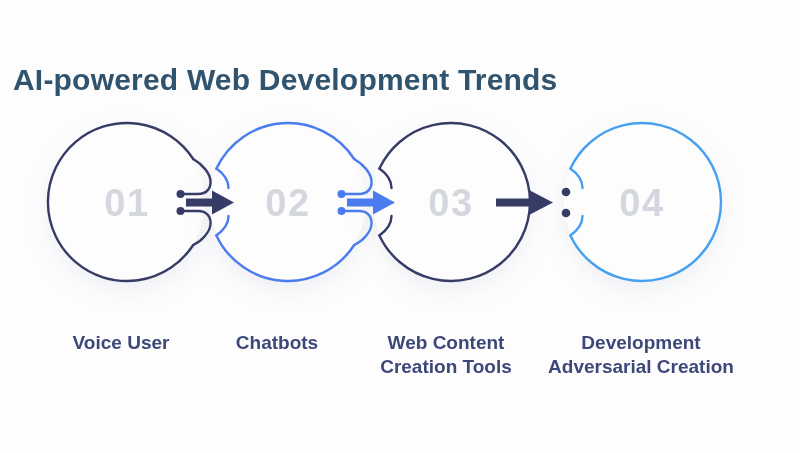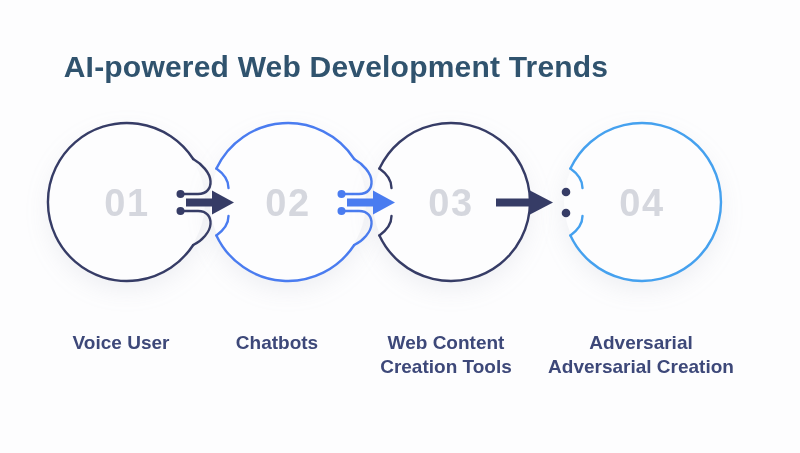--- a/index.html
+++ b/index.html
@@ -5,21 +5,21 @@
   html,body{margin:0;padding:0;}
   body{
     width:800px;height:453px;
     background:#fdfdfe;
     font-family:"Liberation Sans", sans-serif;
     overflow:hidden;position:relative;
   }
   .stage{position:absolute;inset:0;width:800px;height:453px;}
   .title{
     position:absolute;top:50px;left:0;width:672px;
-    text-align:center;margin:0;
+    margin:13px;
     font-size:30px;font-weight:700;letter-spacing:.2px;
     color:#30536e;
   }
   .diagram-svg{position:absolute;top:0;left:0;}
   .circle-bg{filter:drop-shadow(0 9px 12px rgba(120,130,160,0.12));}
   .step-number{
     font-family:"Liberation Sans", sans-serif;
     font-size:38px;font-weight:700;letter-spacing:1.5px;
   }
   .label{
@@ -109,17 +109,17 @@
   </div>
   <div class="label label-2">
     <span>Chatbots</span>
     <span></span>
   </div>
   <div class="label label-3">
     <span>Web Content</span>
     <span>Creation Tools</span>
   </div>
   <div class="label label-4">
-    <span>Adversarial</span>
+    <span>Development</span>
     <span>Adversarial Creation</span>
   </div>
 
 </div>
 
 </body></html>

